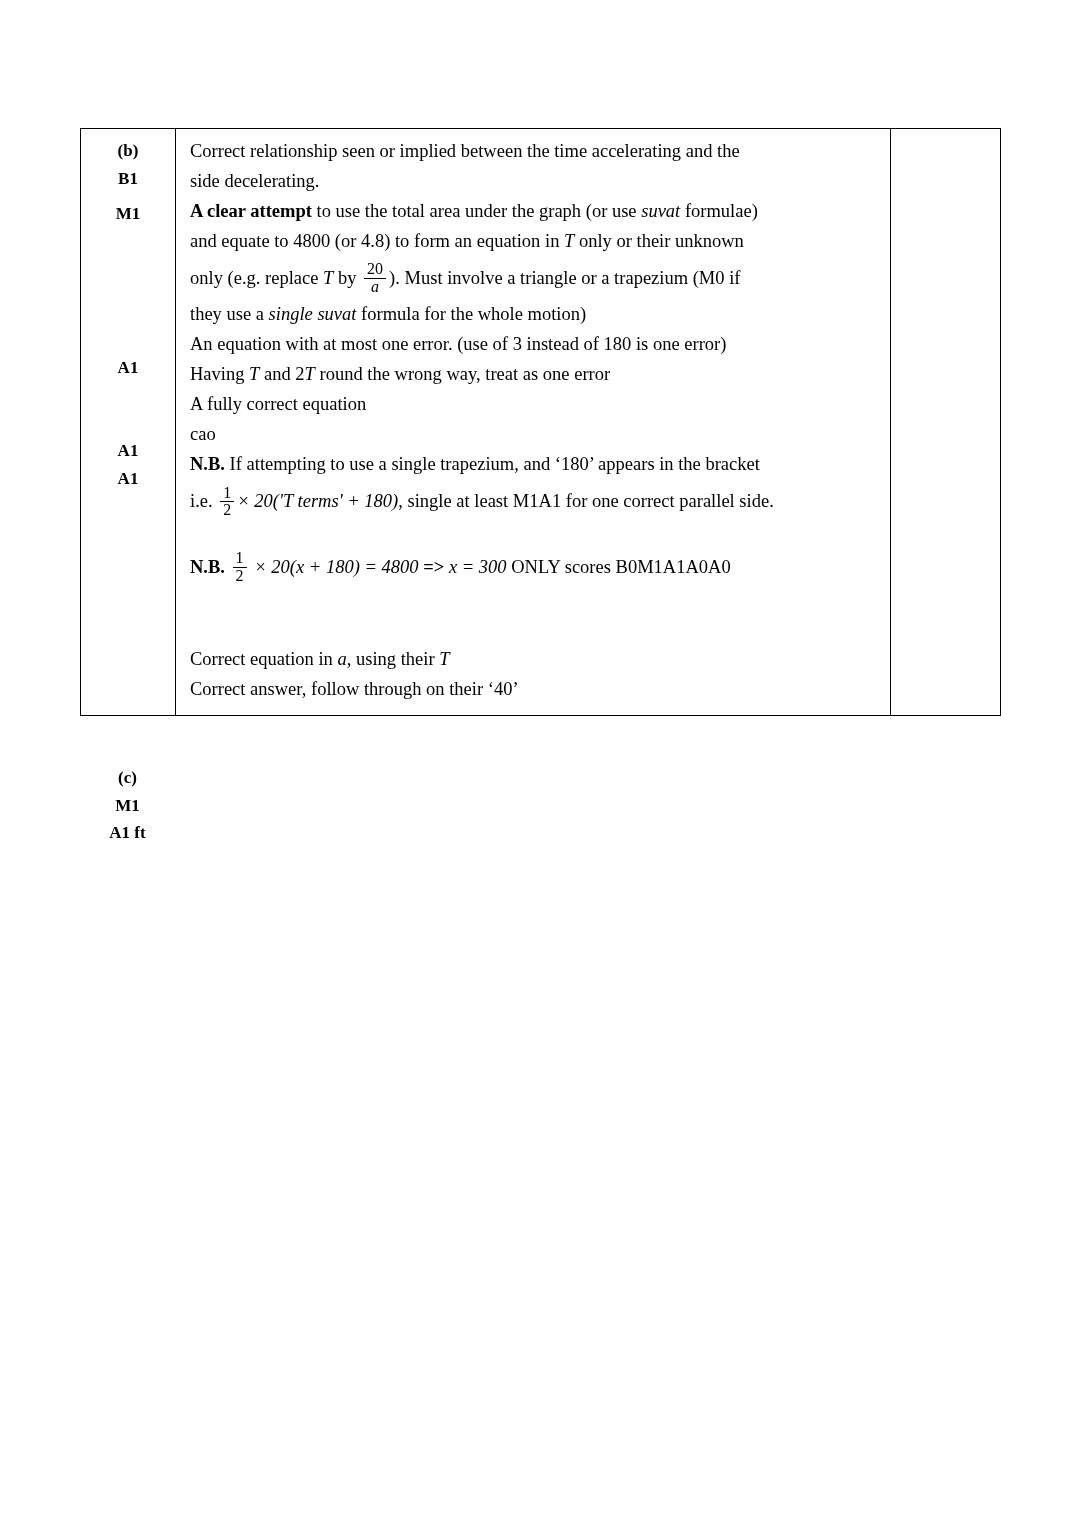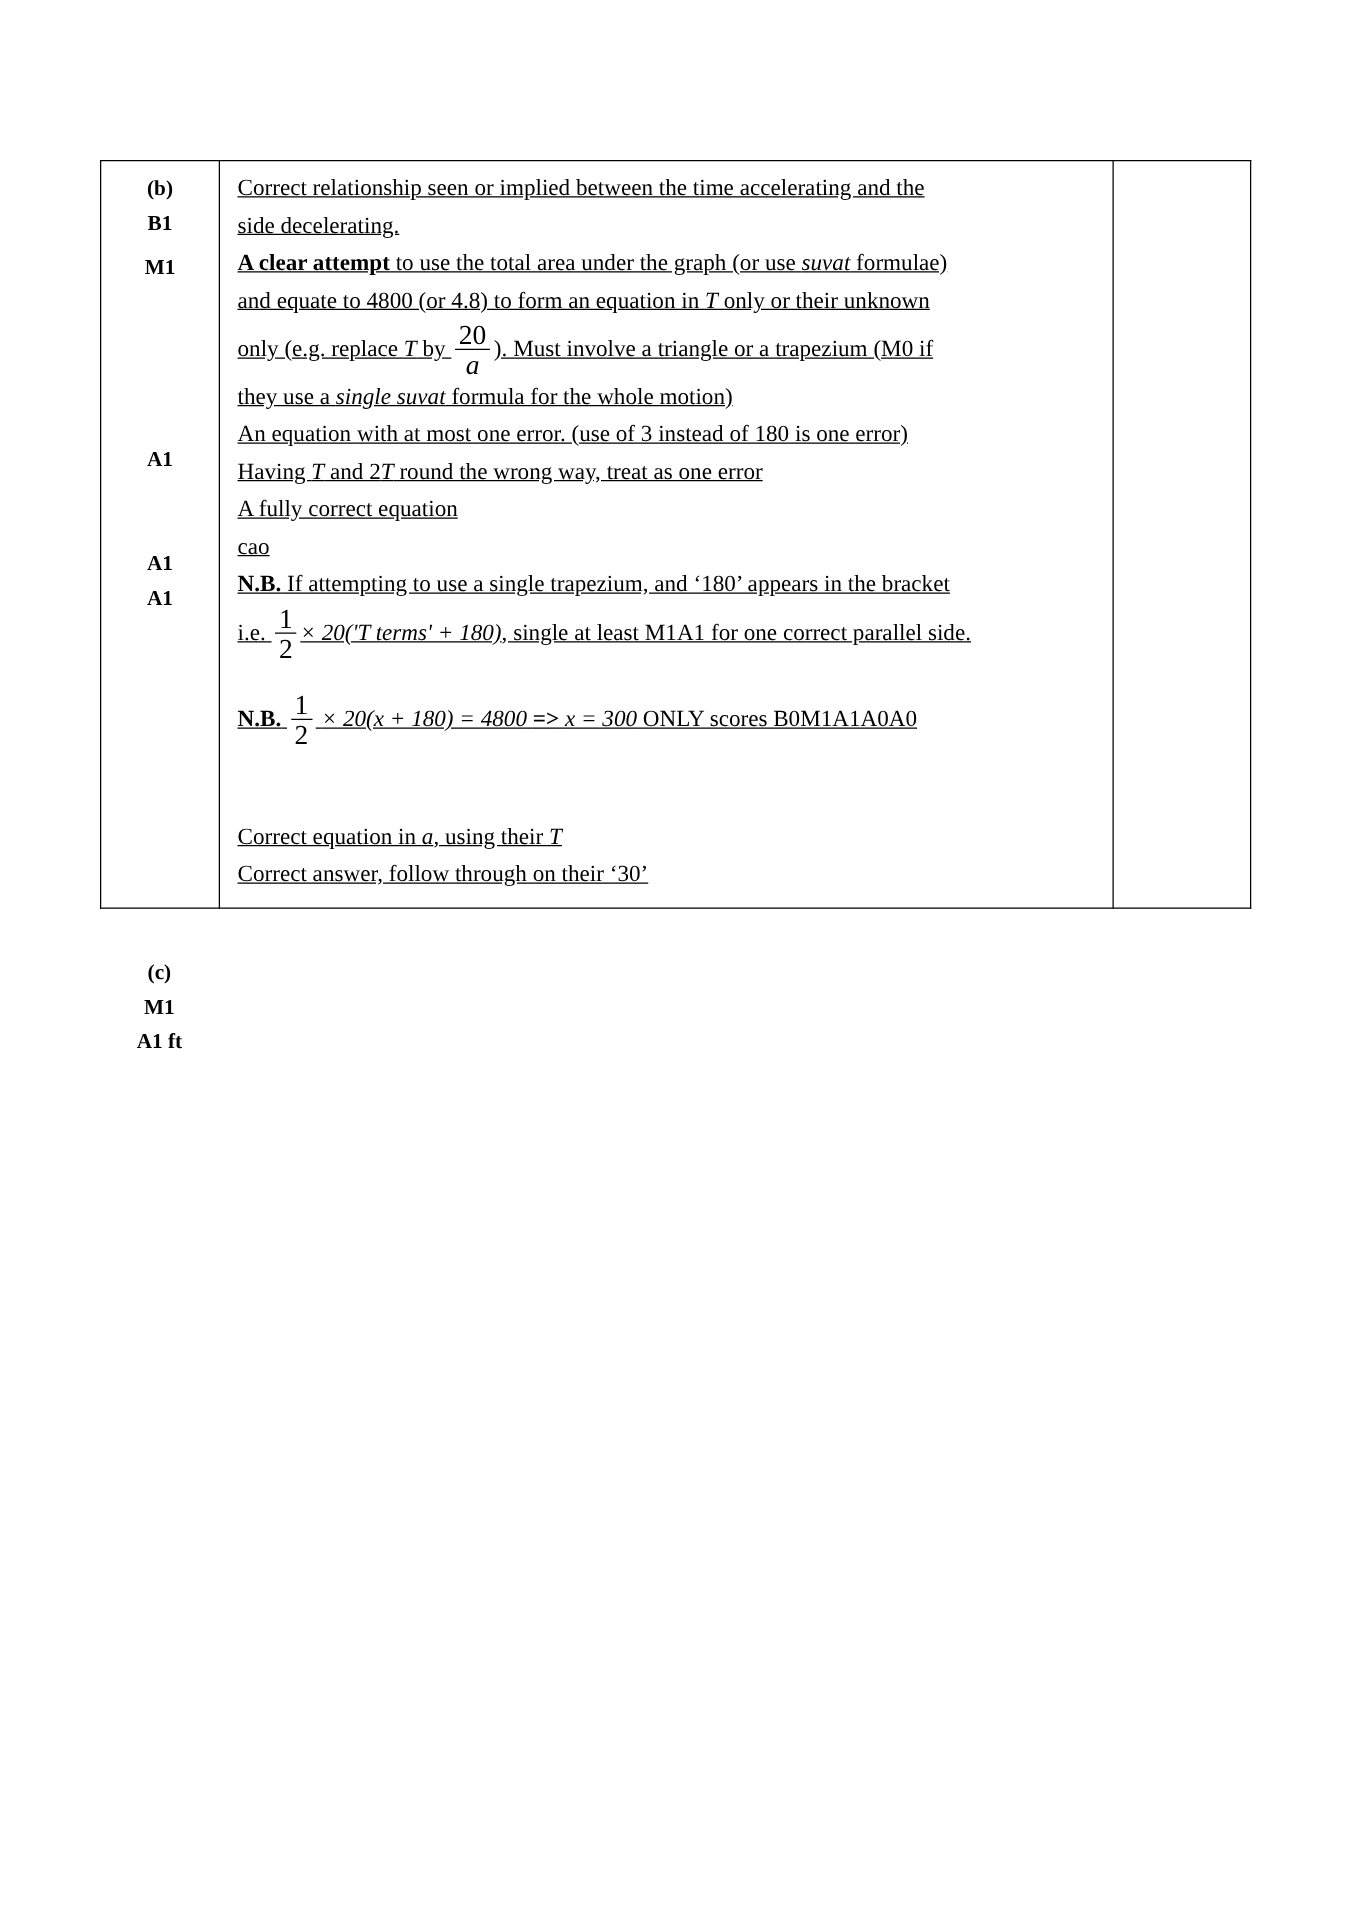--- a/index.html
+++ b/index.html
@@ -60,30 +60,30 @@
 
   .row-line { display: block; }
   .b { font-weight: bold; }
   .i { font-style: italic; }
 
   
   .frac {
     display: inline-block;
     vertical-align: middle;
     text-align: center;
-    font-size: 22px;
+    font-size: 16px;
     line-height: 1.05;
     margin: 0 3px;
     position: relative;
     top: -1px;
   }
   .frac .num { display: block; padding: 0 3px; }
   .frac .den { display: block; border-top: 1px solid #000; padding: 0 3px; }
 
-  .para { margin: 0; text-decoration: underline; }
+  .para { margin: 0; }
   .gap-before { margin-top: 22px; }
   .gap-before-lg { }
 
   .tall-line { line-height: 2.35; }
 </style>
 </head>
 <body>
 
 <div class="page">
 
@@ -144,21 +144,21 @@
               <span class="frac"><span class="num">1</span><span class="den">2</span></span>
               <span class="i">× 20(x + 180) = 4800</span>
               <span class="b">=&gt;</span>
               <span class="i">x = 300</span><span>  ONLY scores B0M1A1A0A0</span>
             </p>
 
             <div class="sp-big"></div>
 
             <p class="para">
               <span class="row-line"><span>Correct equation in </span><span class="i">a</span><span>, using their </span><span class="i">T</span></span>
-              <span class="row-line">Correct answer, follow through on their ‘30’</span>
+              <span class="row-line">Correct answer, follow through on their ‘40’</span>
             </p>
 
           </div>
         </td>
         <td>
           <div class="mark-cell">&nbsp;</div>
         </td>
       </tr>
     </tbody>
   </table>

